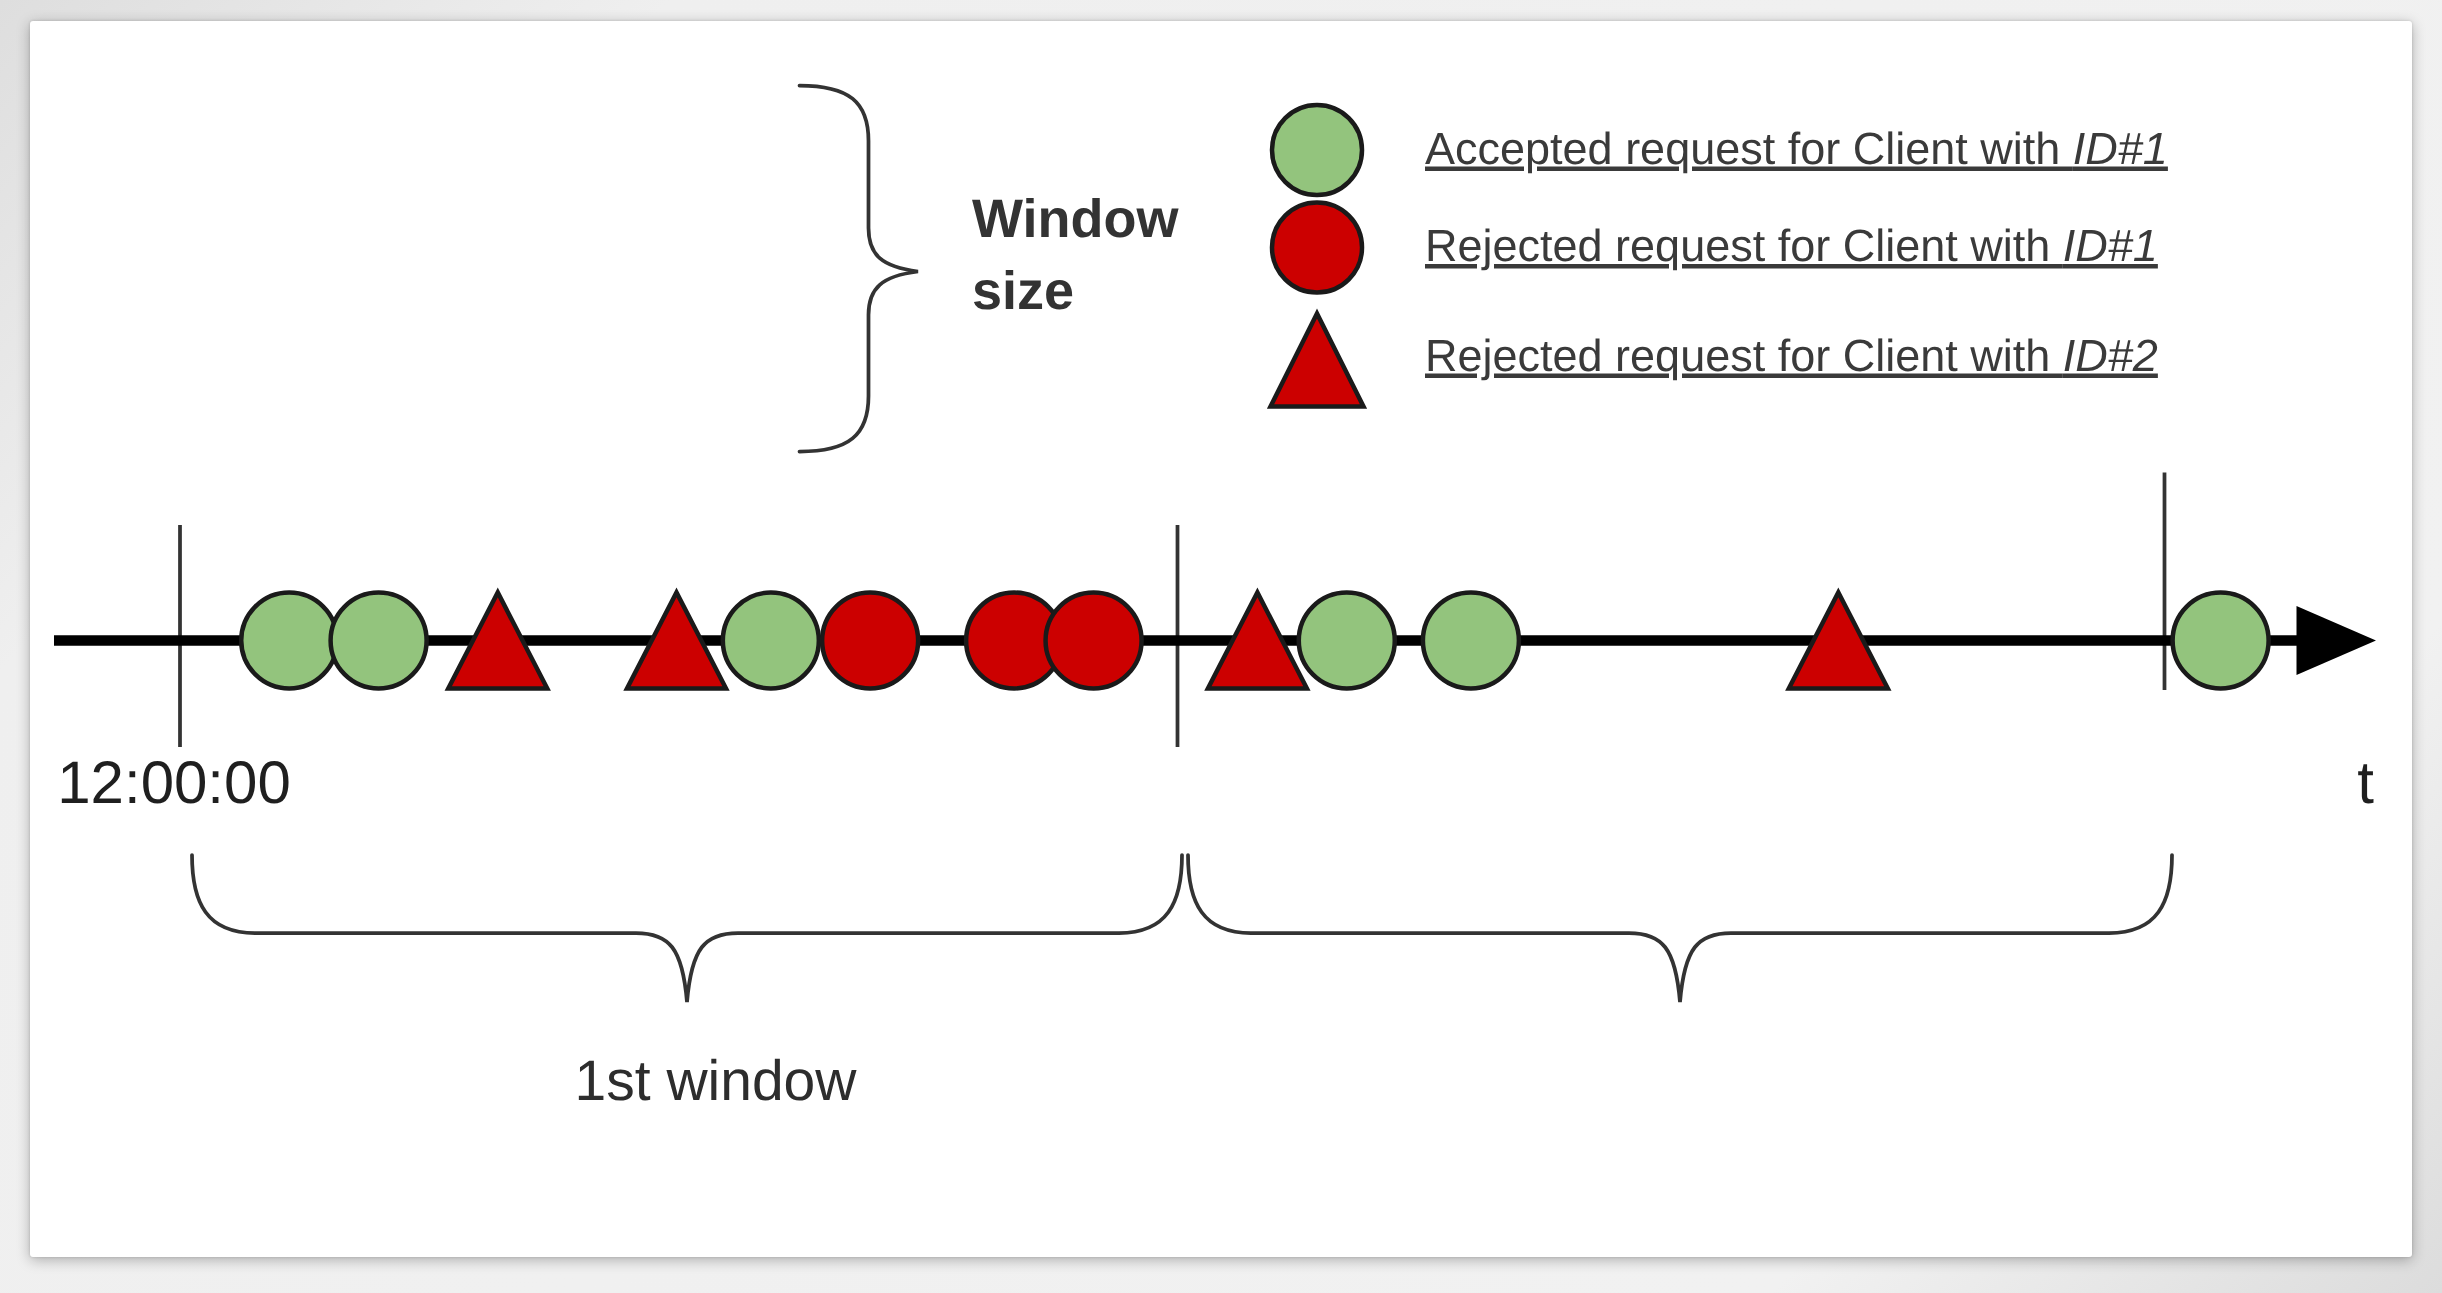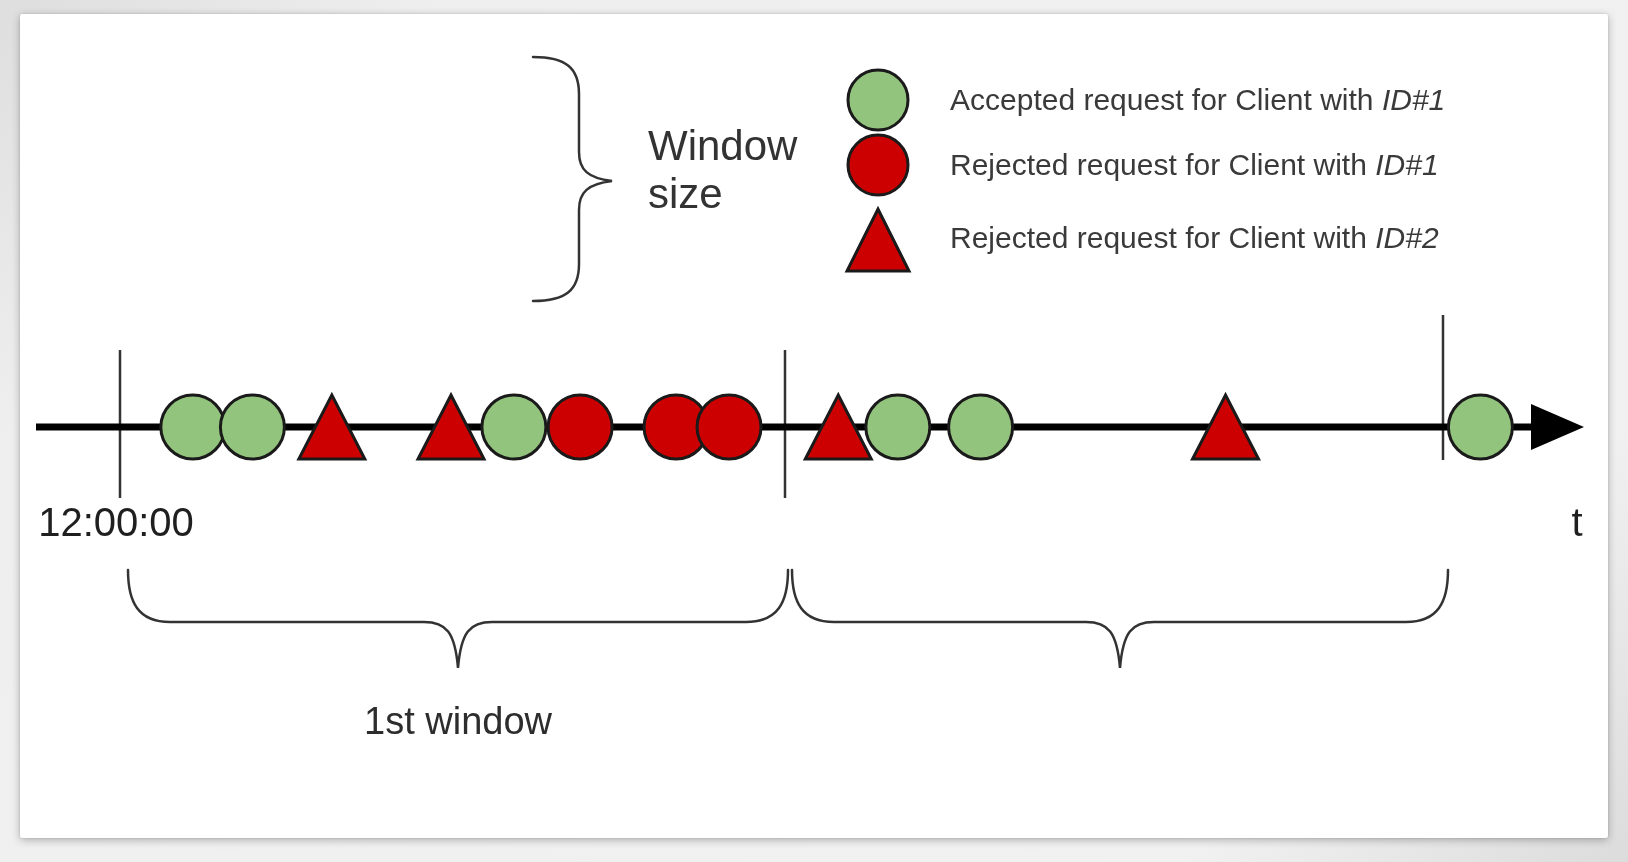--- a/index.html
+++ b/index.html
@@ -9,22 +9,22 @@
     font-family:"Liberation Sans",sans-serif;
     background:linear-gradient(135deg,#dedede 0%,#efefef 18%,#f1f1f1 82%,#dcdcdc 100%);
   }
   .sheet{
     position:absolute;left:20px;top:14px;width:1588px;height:824px;
     background:#ffffff;border-radius:2px;
     box-shadow:0 2px 9px rgba(0,0,0,.28), 0 0 2px rgba(0,0,0,.15);
   }
   .layer{position:absolute;left:0;top:0;}
   .label{position:absolute;color:#333;white-space:nowrap;}
-  .window-size{left:648px;top:122px;font-size:42px;line-height:48px;color:#333;}
-  .legend-row{left:950px;font-size:30px;color:#3a3a3a;}
+  .window-size{left:648px;top:122px;font-size:36px;line-height:48px;color:#333;font-weight:bold;}
+  .legend-row{left:950px;font-size:30px;color:#3a3a3a;text-decoration:underline;}
   .legend-row i{font-style:italic;}
   .tlabel{font-size:40px;color:#1f1f1f;transform:translateX(-50%);}
   .wlabel{font-size:38px;color:#2d2d2d;transform:translateX(-50%);}
 </style>
 </head>
 <body>
 
 <div class="canvas">
   <div class="sheet"></div>
 
@@ -69,14 +69,14 @@
     <div>size</div>
   </div>
 
   <div class="label legend-row" style="top:83px"><span>Accepted request for Client with </span><i>ID#1</i></div>
   <div class="label legend-row" style="top:148px"><span>Rejected request for Client with </span><i>ID#1</i></div>
   <div class="label legend-row" style="top:221px"><span>Rejected request for Client with </span><i>ID#2</i></div>
 
   <div class="label tlabel" style="left:116px;top:500px">12:00:00</div>
   <div class="label tlabel" style="left:1577px;top:500px">t</div>
 
-  <div class="label wlabel" style="left:458px;top:700px">1st window</div>
+  <div class="label wlabel" style="left:477px;top:700px">1st window</div>
 </div>
 
 </body></html>

